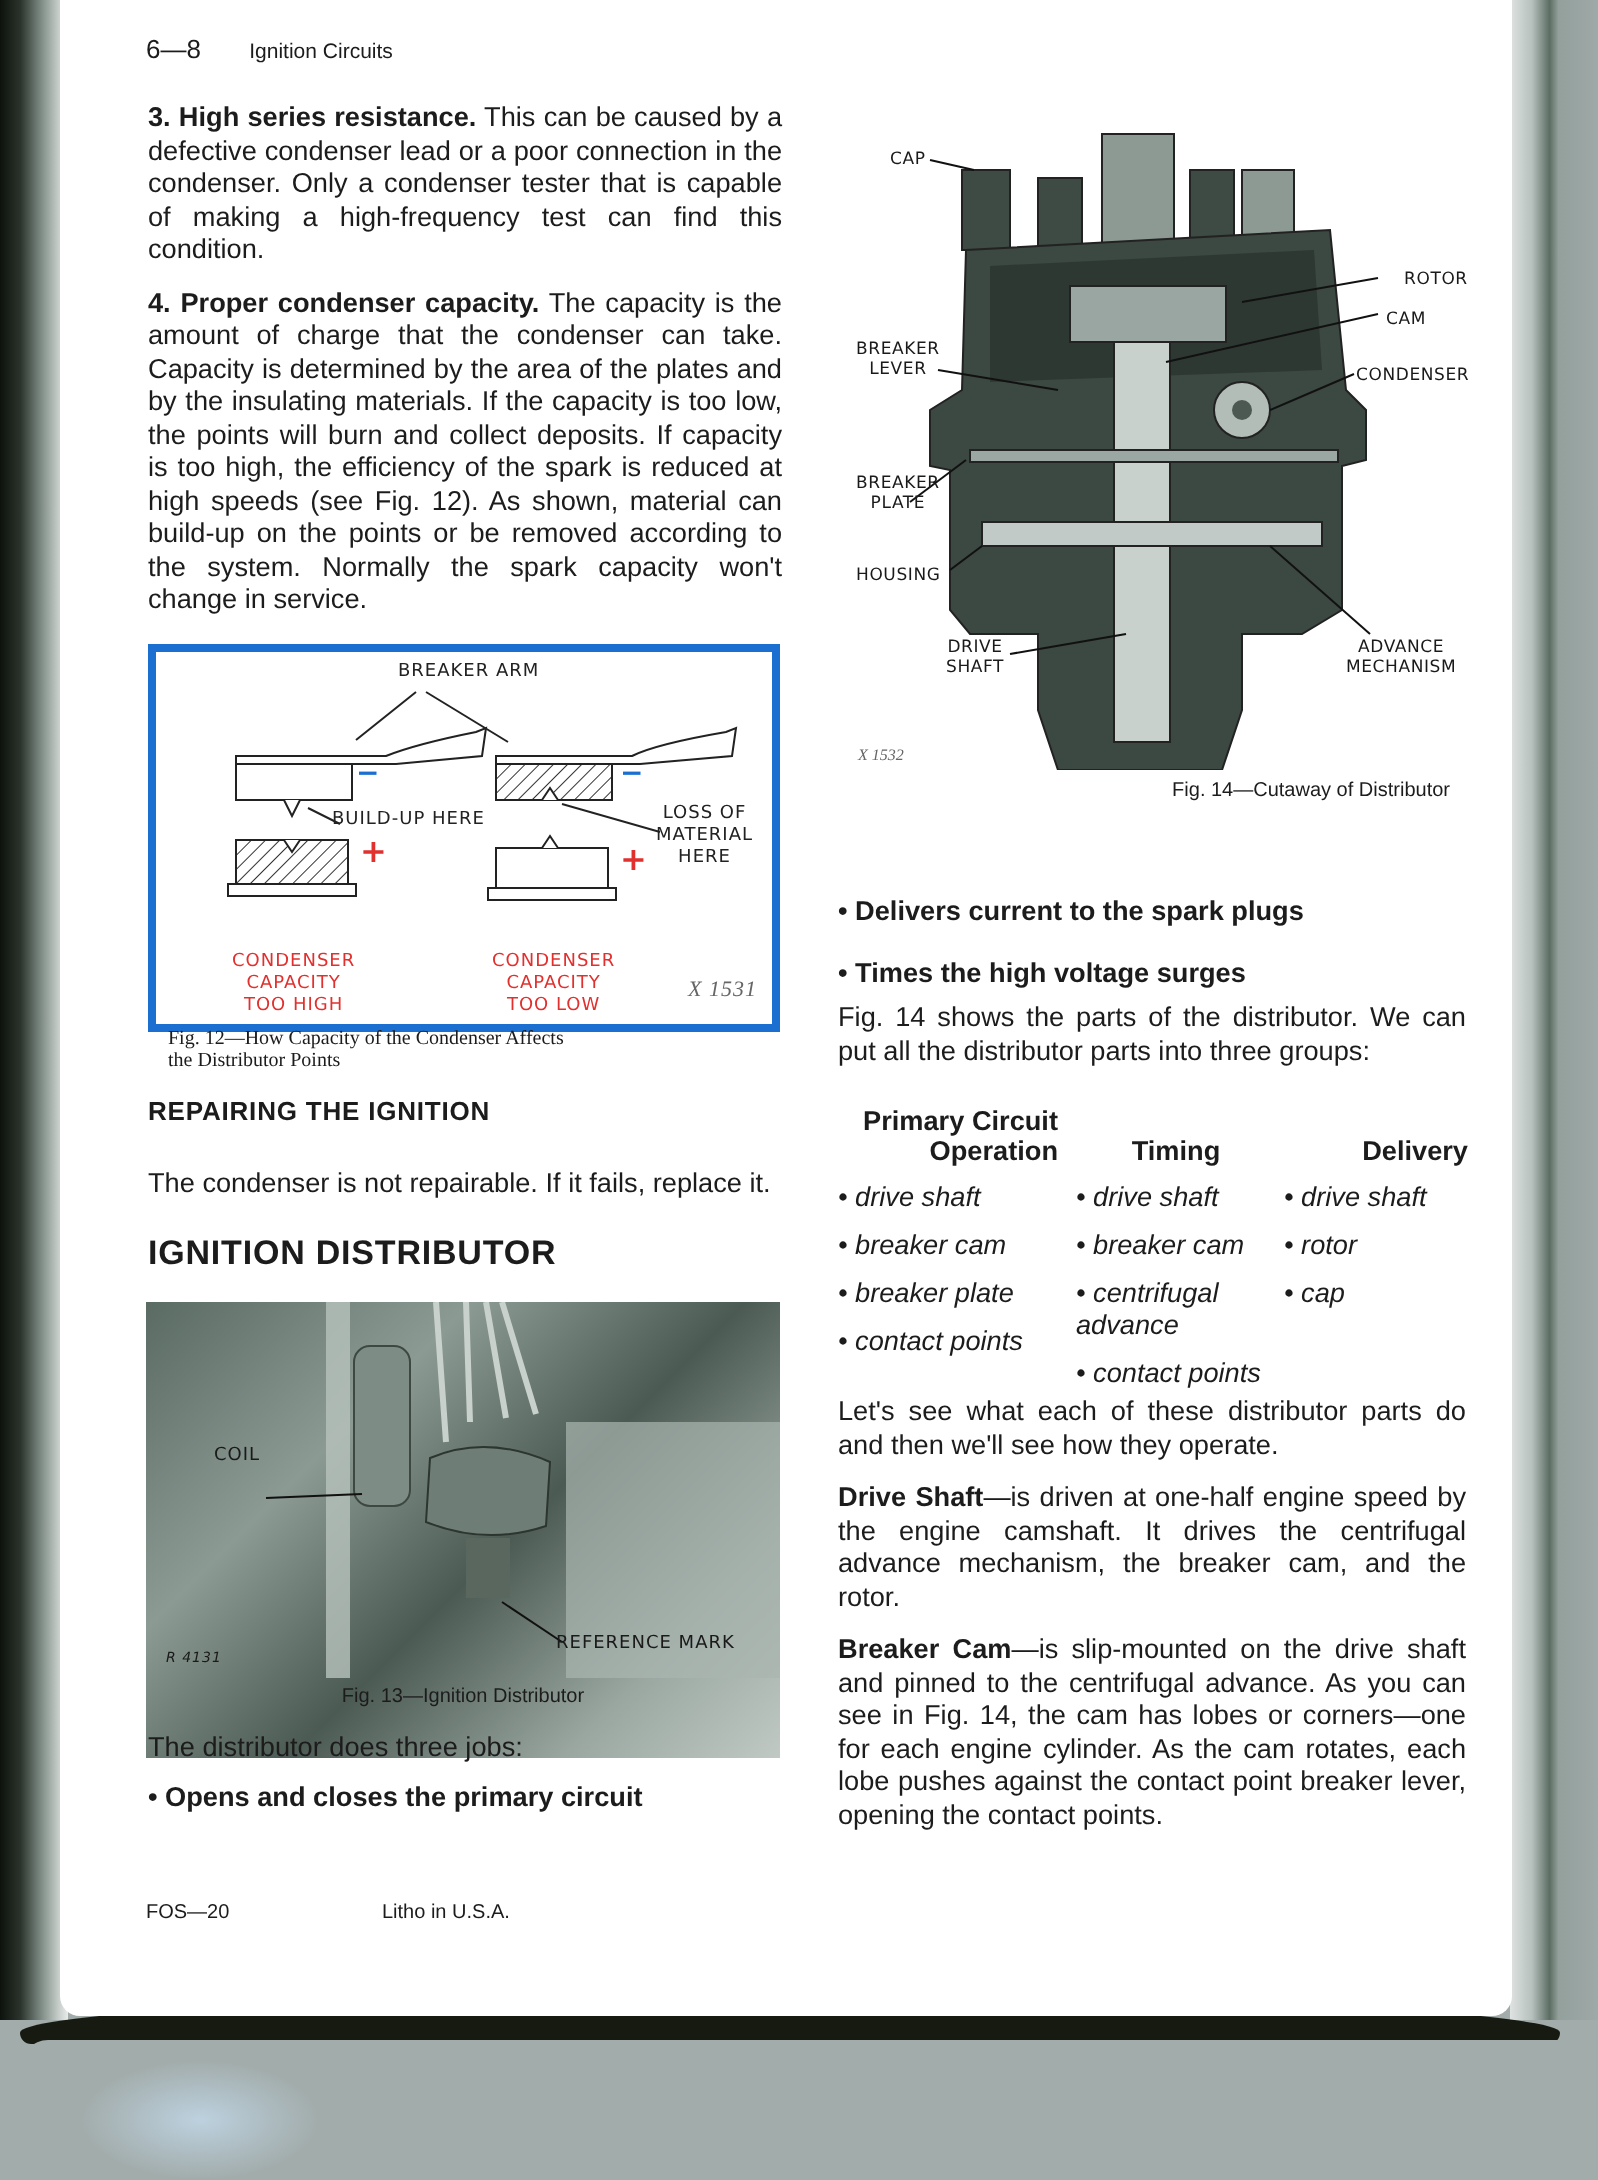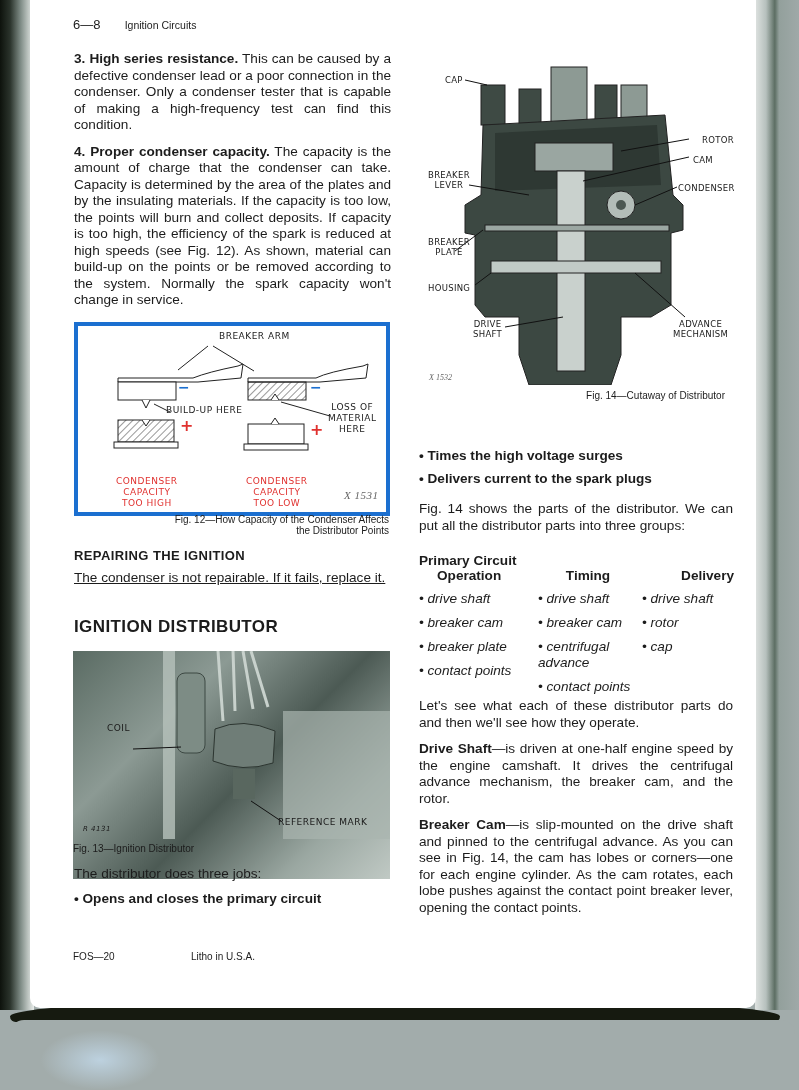--- a/index.html
+++ b/index.html
@@ -19,29 +19,29 @@
   .col p { margin:0 0 10px 0; }
   .col b { font-weight:bold; }
 
   #left { left:74px; top:51px; width:317px; }
   #right { left:419px; top:448px; width:314px; }
 
   .fig12 { position:absolute; left:74px; top:322px; width:308px; height:186px; border:4px solid #1b6fd0; background:#fff; }
   .fig12 .lbl { position:absolute; font-family:"DejaVu Sans", sans-serif; font-size:9px; letter-spacing:0.5px; color:#222; text-align:center; line-height:11px; }
   .fig12 .red { color:#e0312f; }
   .fig12 .code { font-family:"Liberation Serif", serif; font-style:italic; font-size:11px; color:#666; }
-  .cap12 { position:absolute; left:99px; top:514px; width:290px; text-align:right; font-size:10px; line-height:11px; }
+  .cap12 { position:absolute; left:84px; top:514px; width:290px; text-align:left; font-size:10px; line-height:11px;font-family:Liberation Serif, serif; }
 
   .h-sub { position:absolute; left:74px; top:548px; font-weight:bold; font-size:13px; letter-spacing:0.4px; }
-  .p-rep { position:absolute; left:74px; top:570px; width:317px; font-size:13.6px; line-height:16.5px;text-decoration:underline; }
+  .p-rep { position:absolute; left:74px; top:584px; width:317px; font-size:13.6px; line-height:16.5px; }
   .h-main { position:absolute; left:74px; top:617px; font-weight:bold; font-size:17px; letter-spacing:0.4px; }
 
   .photo13 { position:absolute; left:73px; top:651px; width:317px; height:228px; background:linear-gradient(135deg,#5a6b63 0%,#8c9a94 30%,#4c5a54 55%,#9aa7a1 80%,#c0c9c4 100%); overflow:hidden; }
   .photo13 .lbl { position:absolute; font-family:"DejaVu Sans", sans-serif; font-size:9px; color:#1a1a1a; letter-spacing:0.5px; }
-  .cap13 { position:absolute; left:73px; top:843px; width:317px; font-size:10px; }
+  .cap13 { position:absolute; left:73px; top:843px; width:317px; text-align:center; font-size:10px; }
   .p-jobs { position:absolute; left:74px; top:866px; font-size:13.6px; }
   .b-open { position:absolute; left:74px; top:891px; font-size:13.6px; font-weight:bold; }
 
   .foot-l { position:absolute; left:73px; top:951px; font-size:10px; }
   .foot-r { position:absolute; left:191px; top:951px; font-size:10px; }
 
   .fig14 { position:absolute; left:425px; top:55px; width:320px; height:330px; }
   .fig14 .lbl { position:absolute; font-family:"DejaVu Sans", sans-serif; font-size:8.5px; letter-spacing:0.3px; color:#1a1a1a; line-height:10px; }
   .fig14 .code { position:absolute; font-family:"Liberation Serif", serif; font-style:italic; font-size:8px; color:#666; }
   .cap14 { position:absolute; left:425px; top:390px; width:300px; text-align:right; font-size:10px; }
@@ -95,21 +95,21 @@
 
     <path d="M170,52 L238,52 Q250,46 285,40 L290,38 L288,52 L242,56 L170,56 Z" fill="#fff" stroke="#222"></path>
     <rect x="170" y="56" width="58" height="18" fill="url(#hatch)" stroke="#222"></rect>
     <path d="M193,74 L197,68 L201,74" fill="#fff" stroke="#222"></path>
     <rect x="170" y="98" width="56" height="20" fill="#fff" stroke="#222"></rect>
     <path d="M193,98 L197,92 L201,98" fill="#fff" stroke="#222"></path>
     <rect x="166" y="118" width="64" height="6" fill="#fff" stroke="#222"></rect>
     <line x1="76" y1="78" x2="92" y2="86" stroke="#222"></line>
     <line x1="203" y1="76" x2="252" y2="90" stroke="#222"></line>
   </svg>
-  <div class="lbl" style="left:141px;top:5px">BREAKER ARM</div>
+  <div class="lbl" style="left:121px;top:5px">BREAKER ARM</div>
   <div class="lbl" style="left:88px;top:79px">BUILD-UP HERE</div>
   <div class="lbl" style="left:250px;top:76px">
     <div>LOSS OF</div>
     <div>MATERIAL</div>
     <div>HERE</div>
   </div>
   <div class="lbl" style="left:100px;top:56px;color:#1b6fd0;font-size:14px;font-weight:bold">−</div>
   <div class="lbl" style="left:232px;top:56px;color:#1b6fd0;font-size:14px;font-weight:bold">−</div>
   <div class="lbl red" style="left:102px;top:94px;font-size:16px;font-weight:bold">+</div>
   <div class="lbl red" style="left:232px;top:98px;font-size:16px;font-weight:bold">+</div>
@@ -201,28 +201,28 @@
   </div>
   <div class="lbl" style="left:248px;top:264px;text-align:center">
     <div>ADVANCE</div>
     <div>MECHANISM</div>
   </div>
   <div class="code" style="left:4px;top:318px">X 1532</div>
 </div>
 <div class="cap14">Fig. 14—Cutaway of Distributor</div>
 
 <div class="col" id="right">
+  <div class="bullet" style="margin-bottom:14px">• Delivers current to the spark plugs</div>
   <div class="bullet">• Times the high voltage surges</div>
-  <div class="bullet" style="margin-bottom:14px">• Delivers current to the spark plugs</div>
   <p>Fig. 14 shows the parts of the distributor. We can put all the distributor parts into three groups:</p>
 </div>
 
 <div class="groups">
   <div class="gcol" style="left:0;width:110px">
-    <div class="ghead" style="text-align:left">
+    <div class="ghead" style="text-align:right">
       <div>Primary Circuit</div>
       <div style="padding-left:18px">Operation</div>
     </div>
     <div class="gitem">• drive shaft</div>
     <div class="gitem">• breaker cam</div>
     <div class="gitem">• breaker plate</div>
     <div class="gitem">• contact points</div>
   </div>
   <div class="gcol" style="left:119px;width:100px">
     <div class="ghead" style="padding-top:15px">Timing</div>

